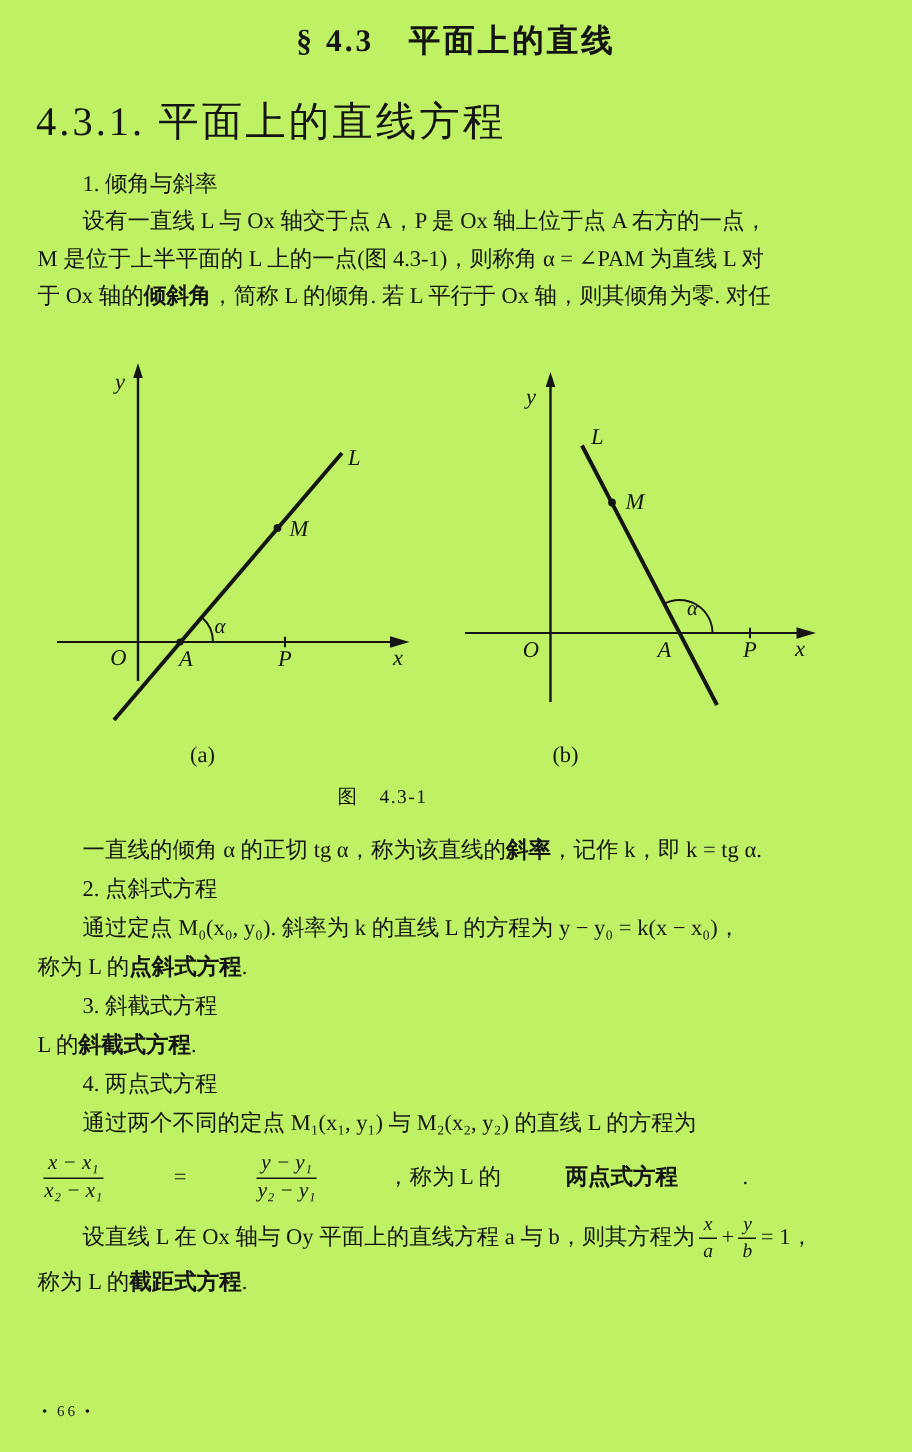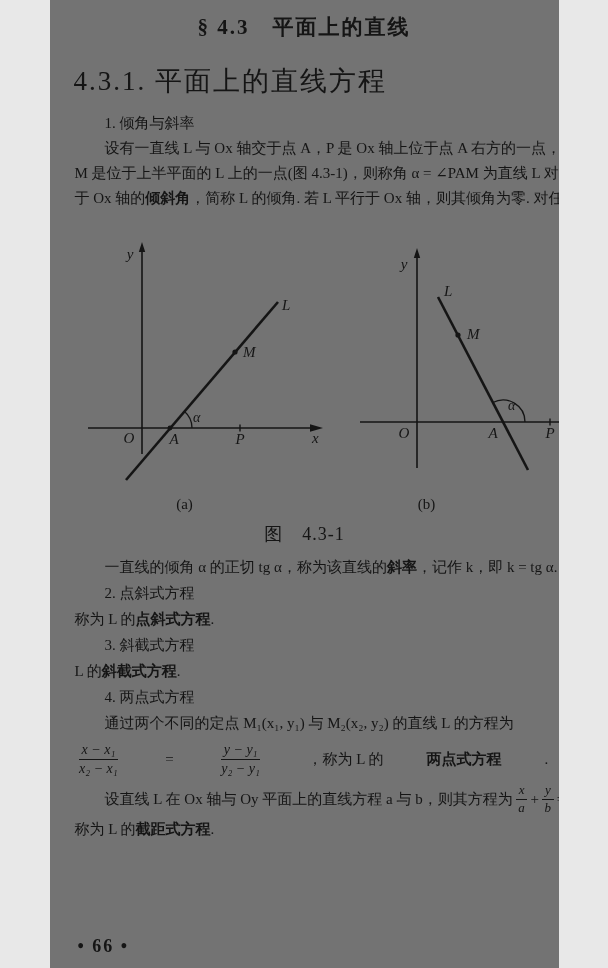--- a/index.html
+++ b/index.html
@@ -1,18 +1,18 @@
 <!DOCTYPE html>
 <html><head>
 <meta charset="utf-8">
 <style>
   html,body{margin:0;padding:0;background:#e8e8e8;}
   .page{
-    position:relative;width:509px;height:968px;margin:0 auto;
-    background:#737373;color:#151515;overflow:hidden;
+    position:relative;width:608px;height:968px;margin:0 auto;
+    background:#bef264;color:#151515;overflow:hidden;
     font-family:"Liberation Serif","DejaVu Serif",serif;
   }
   .title{
     position:absolute;top:13px;left:0;width:100%;text-align:center;
     font-size:21px;font-weight:bold;letter-spacing:2px;
   }
   .section-heading{
     position:absolute;top:63px;left:24px;
     font-size:27px;letter-spacing:2px;
   }
@@ -37,24 +37,24 @@
   .panel{position:absolute;top:0;width:280px;height:268px;}
   #panel-a{left:30px;}
   #panel-b{left:300px;}
   .panel-caption{
     position:absolute;top:256px;width:70px;text-align:center;font-size:15px;
   }
   #caption-a{left:100px;}
   #caption-b{left:342px;}
   .figure-caption{
     position:absolute;top:282px;left:80px;width:350px;text-align:center;
-    font-size:18px;letter-spacing:1px;
+    font-size:13px;letter-spacing:1px;
   }
   .page-number{
-    position:absolute;left:28px;top:936px;font-size:18px;font-weight:bold;
+    position:absolute;left:28px;top:936px;font-size:10px;font-weight:normal;
     letter-spacing:2px;
   }
   svg text{
     font-family:"Liberation Serif","DejaVu Serif",serif;
     font-style:italic;font-size:15px;fill:#151515;
   }
   svg text.greek{font-size:14px;}
 </style>
 </head>
 <body>
@@ -126,20 +126,21 @@
     </svg>
 
     <div class="panel-caption" id="caption-a">(a)</div>
     <div class="panel-caption" id="caption-b">(b)</div>
     <div class="figure-caption">图　4.3-1</div>
   </div>
 
   <div class="text-block" id="block-bottom">
       <div class="line indent"><span>一直线的倾角 α 的正切 tg α，称为该直线的</span><span class="bold">斜率</span><span>，记作 k，即 k = tg α.</span></div>
       <div class="line indent"><span>2. 点斜式方程</span></div>
+      <div class="line indent"><span>通过定点 M₀(x₀, y₀). 斜率为 k 的直线 L 的方程为 y − y₀ = k(x − x₀)，</span></div>
       <div class="line"><span>称为 L 的</span><span class="bold">点斜式方程</span><span>.</span></div>
       <div class="line indent"><span>3. 斜截式方程</span></div>
       <div class="line"><span>L 的</span><span class="bold">斜截式方程</span><span>.</span></div>
       <div class="line indent"><span>4. 两点式方程</span></div>
       <div class="line indent"><span>通过两个不同的定点 M₁(x₁, y₁) 与 M₂(x₂, y₂) 的直线 L 的方程为</span></div>
       <div class="line formula-line">
         <span class="frac">
           <span class="num">x − x₁</span>
           <span class="den">x₂ − x₁</span>
         </span>

